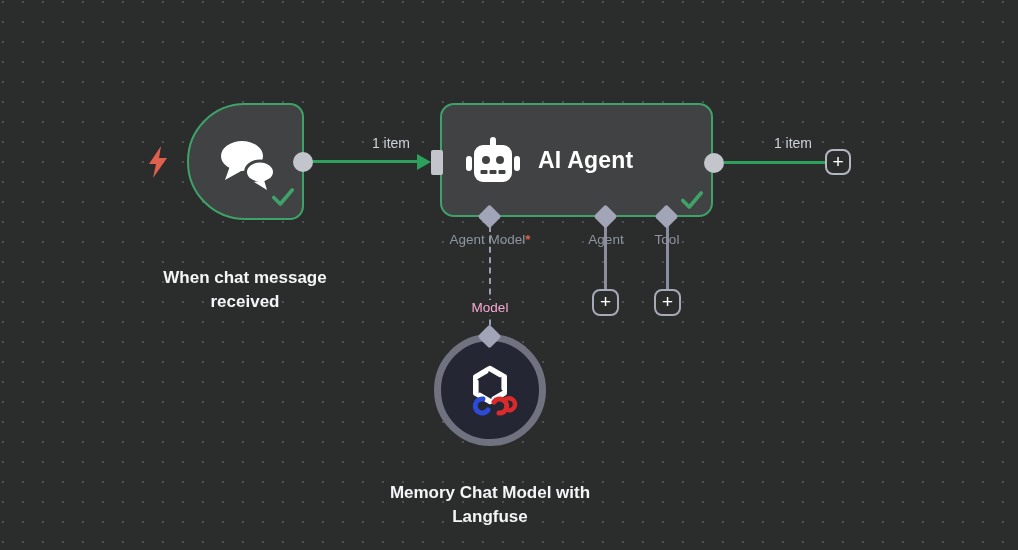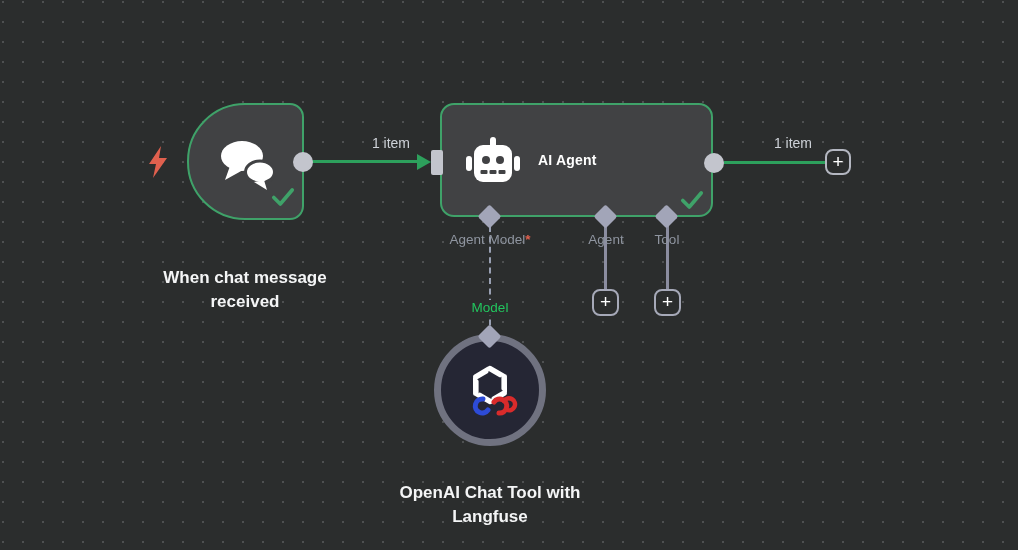--- a/index.html
+++ b/index.html
@@ -7,21 +7,21 @@
     position:relative;width:1018px;height:550px;overflow:hidden;
     background-color:#2b2d2d;
     background-image:radial-gradient(circle,#4e5051 1.15px,transparent 1.3px);
     background-size:20px 20px;background-position:13px 12px;
     font-family:"Liberation Sans","DejaVu Sans",sans-serif;
   }
   .node{position:absolute;background:#414244;border:2px solid #3fa269;box-sizing:border-box;z-index:2;}
   .node-trigger{left:187px;top:103px;width:117px;height:117px;border-radius:58px 14px 14px 58px;}
   .node-agent{left:440px;top:103px;width:273px;height:114px;border-radius:14px;}
   .node-title{position:absolute;left:96px;top:0;height:100%;display:flex;align-items:center;
-    color:#fff;font-size:14px;font-weight:bold;letter-spacing:.2px;}
+    color:#fff;font-size:23px;font-weight:bold;letter-spacing:.2px;}
   .node-label{position:absolute;color:#f4f5f6;font-size:17px;font-weight:bold;text-align:center;line-height:1.4;z-index:2;margin-top:36px;}
   .label-trigger{left:145px;top:230px;width:200px;}
   .label-model{left:389px;top:445px;width:202px;}
   .icon-chat{position:absolute;left:28px;top:34px;}
   .icon-robot{position:absolute;left:22px;top:32px;}
   .check{position:absolute;z-index:3;}
   .check-trigger{right:6px;bottom:8px;}
   .check-agent{right:6px;bottom:2px;}
   .bolt{position:absolute;left:146px;top:146px;z-index:2;}
   .dot{position:absolute;width:20px;height:20px;border-radius:50%;background:#c3c5cd;z-index:4;}
@@ -44,21 +44,21 @@
   .port-label{position:absolute;top:232px;text-align:center;color:#8f95a0;font-size:13.5px;z-index:2;}
   .pl-chatmodel{left:430px;width:120px;}
   .pl-memory{left:576px;width:60px;}
   .pl-tool{left:647px;width:40px;}
   .req{color:#e0604e;font-weight:bold;}
   .vline{position:absolute;top:226px;width:2.5px;height:63px;background:#8b8da0;z-index:1;}
   .vl-memory{left:604px;}
   .vl-tool{left:666px;}
   .dashline{position:absolute;left:488.5px;top:226px;height:110px;width:0;border-left:2.5px dashed #99a0b3;z-index:1;}
   .model-wire-label{position:absolute;left:460px;top:300px;width:60px;text-align:center;
-    color:#22c55e;font-size:13.5px;background:#2b2d2d;z-index:2;}
+    color:#f9a8d4;font-size:13.5px;background:#2b2d2d;z-index:2;}
   .plusbtn{position:absolute;width:27px;height:27px;box-sizing:border-box;border:2px solid #a6a9b8;border-radius:8px;
     background:rgba(43,45,45,.6);color:#fff;font-size:19px;line-height:22px;text-align:center;z-index:3;cursor:pointer;}
   .pb-memory{left:592px;top:289px;}
   .pb-tool{left:654px;top:289px;}
   .pb-next{left:825px;top:149px;width:26px;height:26px;border-radius:8px;border-color:#b4b7c1;}
   .circle-node{position:absolute;left:434px;top:334px;width:112px;height:112px;border-radius:50%;
     border:7px solid #707280;background:#252634;box-sizing:border-box;z-index:2;
     display:flex;align-items:center;justify-content:center;}
   .icon-openai{margin-top:-10px;}
   .icon-langfuse{position:absolute;left:28px;top:54px;}
@@ -139,19 +139,19 @@
         <path d="M24 6 L38 14 L38 28" transform="rotate(240 24 24)"></path>
         <path d="M24 6 L38 14 L38 28" transform="rotate(300 24 24)"></path>
       </g>
     </svg>
     <svg class="icon-langfuse" width="52" height="22" viewBox="0 0 52 22">
       <path d="M14 4 a7 7 0 1 0 5 11" stroke="#2d4bd7" stroke-width="5" fill="none" stroke-linecap="round"></path>
       <path d="M30 18 a7 7 0 1 0 -5 -11" stroke="#d92b2b" stroke-width="5" fill="none" stroke-linecap="round"></path>
       <path d="M38 15 a6 6 0 1 0 -3 -9" stroke="#d92b2b" stroke-width="4.5" fill="none" stroke-linecap="round"></path>
     </svg>
   </div>
-  <div class="node-label label-model">OpenAI Chat Tool with Langfuse</div>
+  <div class="node-label label-model">Memory Chat Model with Langfuse</div>
 
   <div class="wire wire-2"></div>
   <div class="wire-label wl-2">1 item</div>
   <div class="plusbtn pb-next">+</div>
 
 </div>
 
 </body></html>

